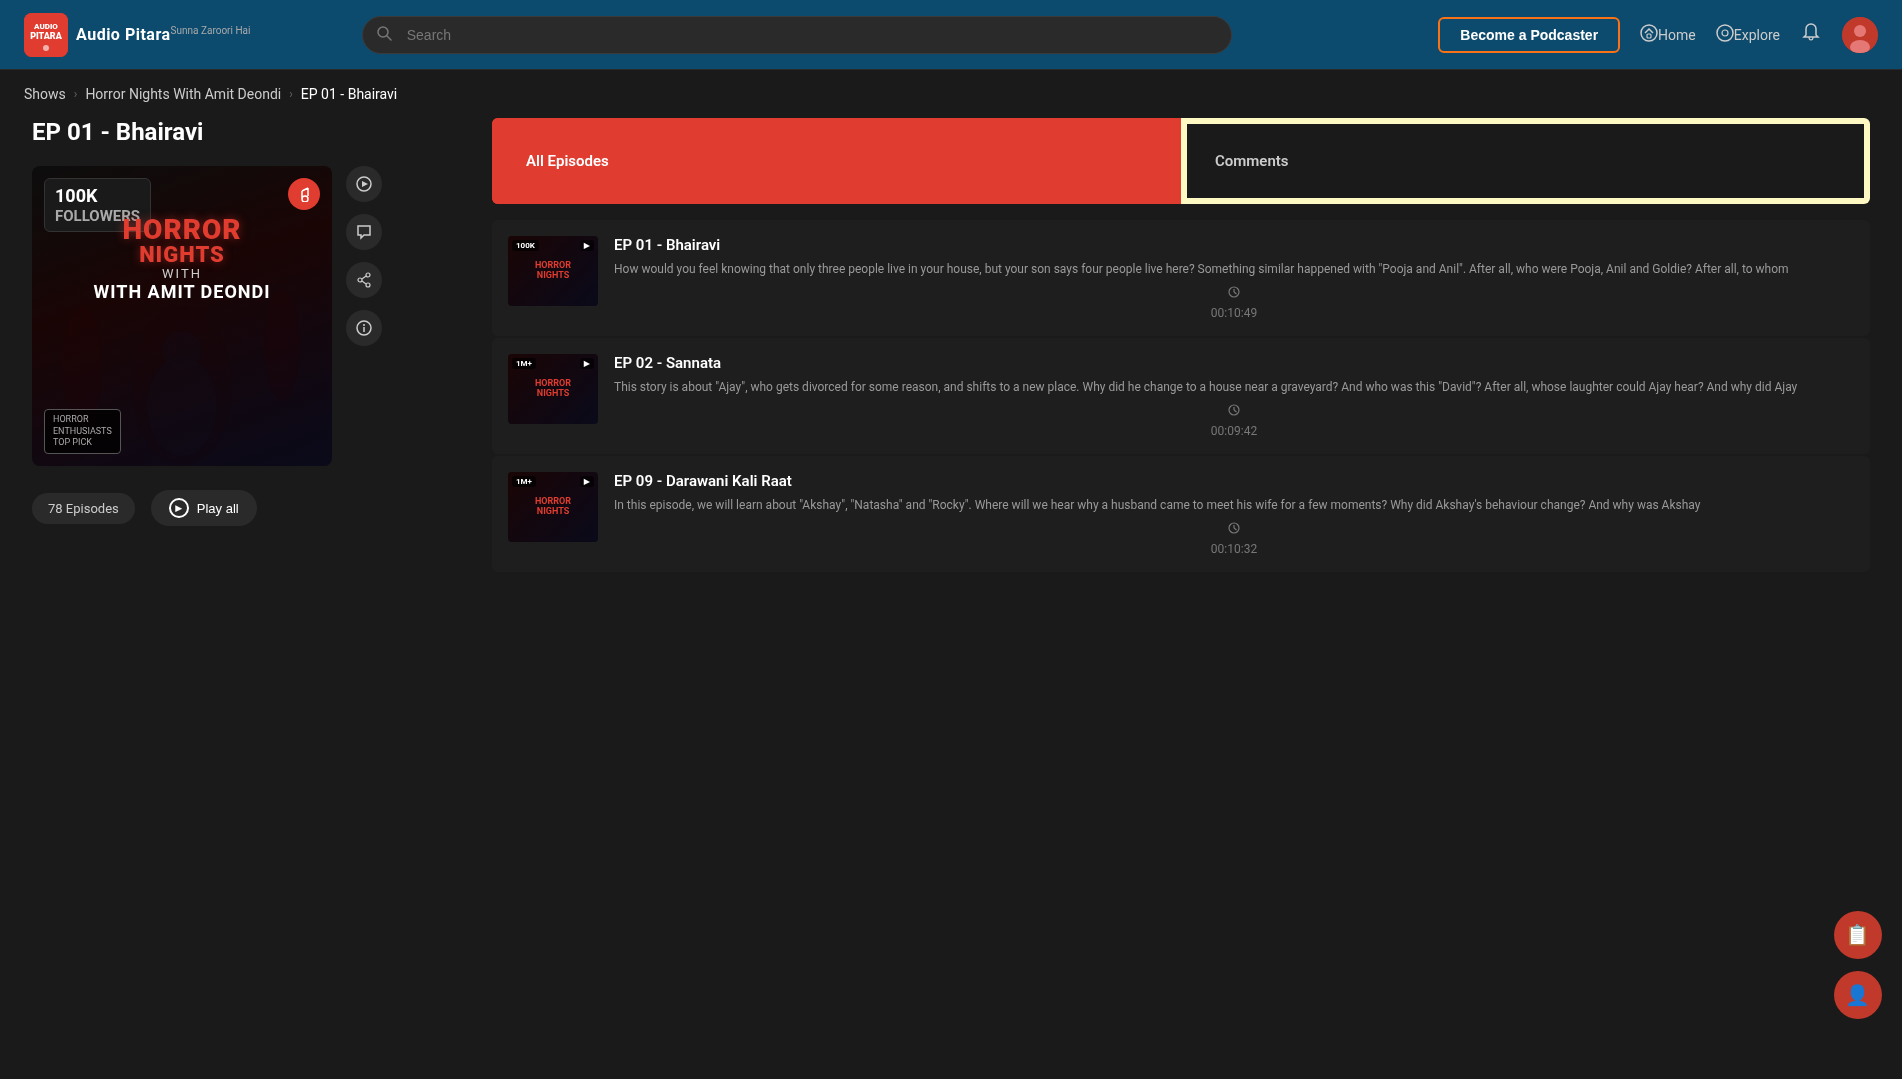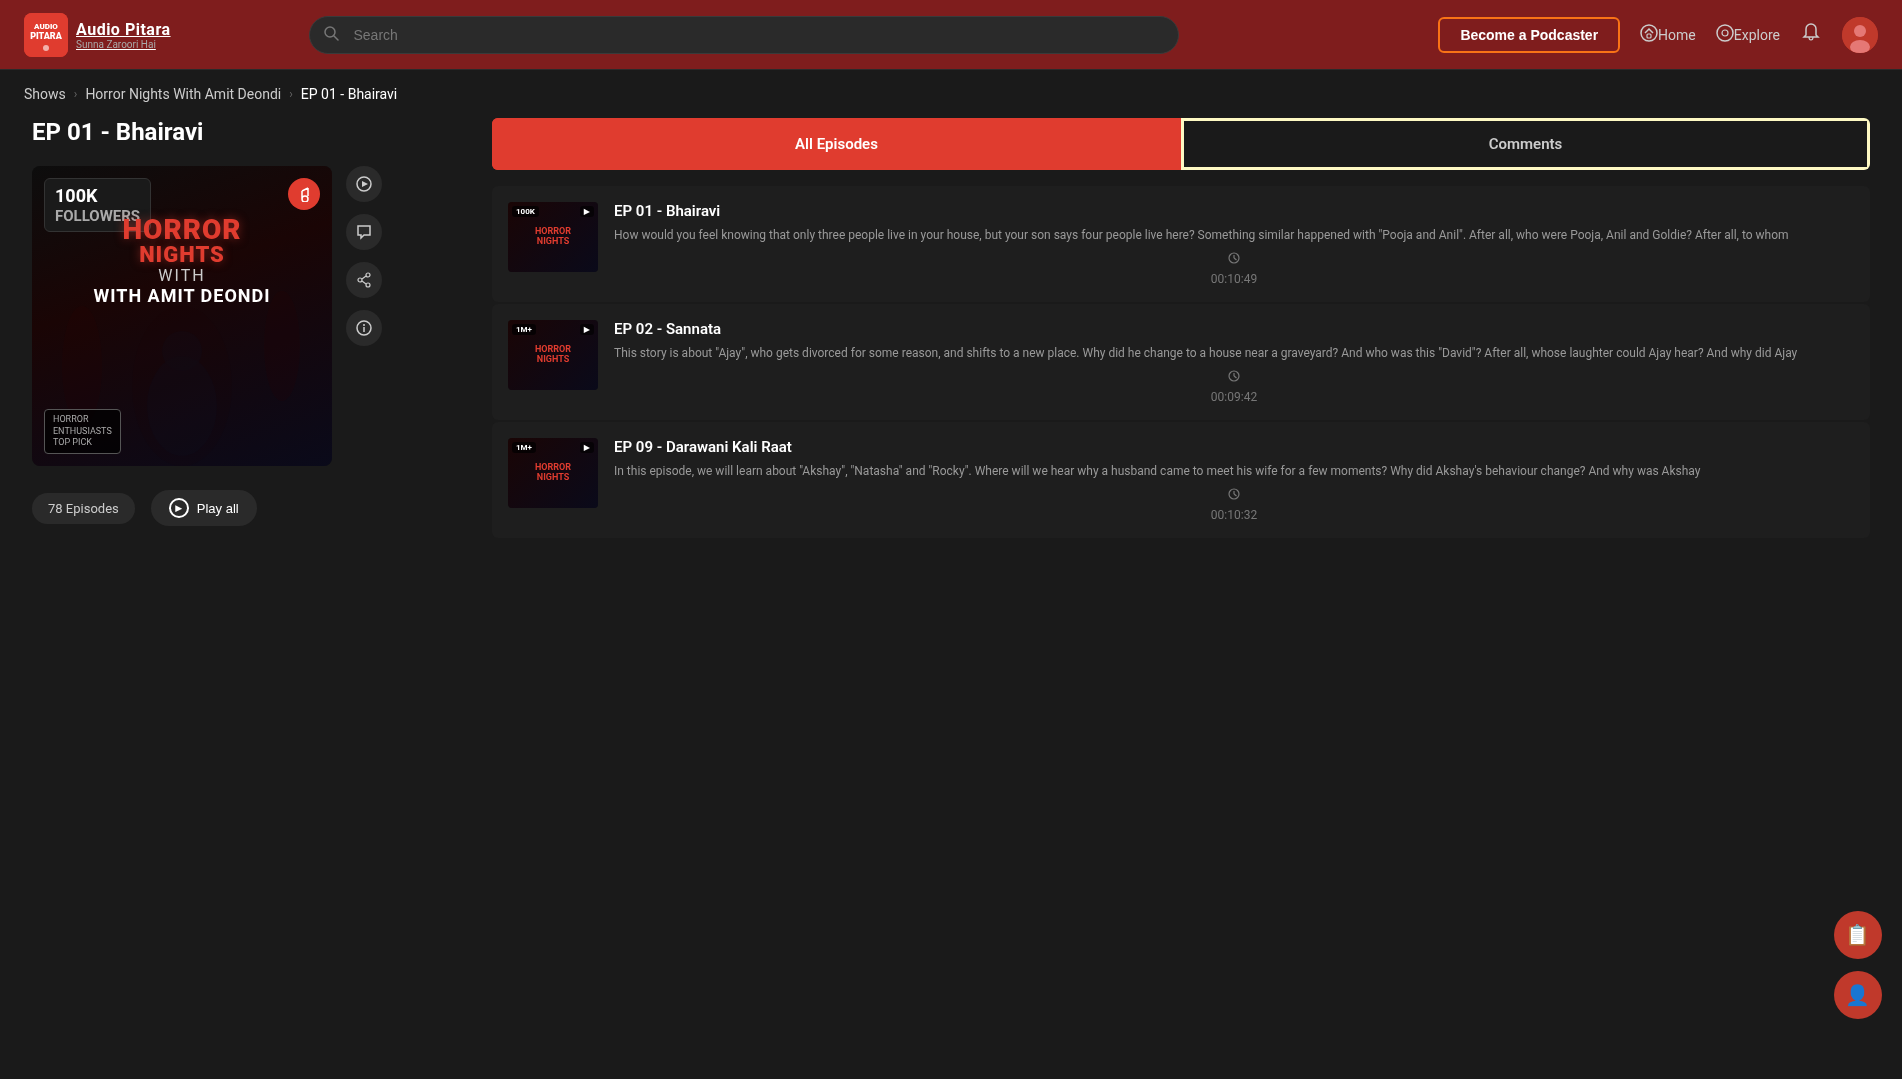--- a/index.html
+++ b/index.html
@@ -7,21 +7,21 @@
       background: #1a1a1a;
       color: #fff;
       font-family: -apple-system, BlinkMacSystemFont, 'Segoe UI', Roboto, sans-serif;
       min-height: 1079px;
       width: 1902px;
       overflow-x: hidden;
     }
 
     
     .header {
-      background: #7f1d1d;
+      background: #0c4a6e;
       display: flex;
       align-items: center;
       padding: 0 24px;
       height: 70px;
       gap: 16px;
       border-bottom: 1px solid #2a2a2a;
     }
     .logo-area {
       display: flex;
       align-items: center;
@@ -37,22 +37,21 @@
       align-items: center;
       justify-content: center;
       font-weight: 900;
       font-size: 10px;
       color: white;
       line-height: 1.1;
       text-align: center;
     }
     .logo-text {
       display: flex;
-      flex-direction: column;
-      text-decoration: underline;
+      flex-direction: row;
     }
     .logo-text .brand {
       font-size: 16px;
       font-weight: 700;
       color: #fff;
       letter-spacing: 0.5px;
     }
     .logo-text .tagline {
       font-size: 10px;
       color: #aaa;
@@ -223,21 +222,21 @@
     .horror-title .h1 {
       font-size: 28px;
       font-weight: 900;
       color: #e03c2f;
       text-transform: uppercase;
       letter-spacing: 1px;
       text-shadow: 0 0 10px rgba(224,60,47,0.5);
       line-height: 1;
     }
     .horror-title .h2 {
-      font-size: 16px;
+      font-size: 13px;
       color: #ccc;
       text-transform: uppercase;
       letter-spacing: 2px;
     }
     .horror-title .h3 {
       font-size: 18px;
       font-weight: 700;
       color: #fff;
       text-transform: uppercase;
       letter-spacing: 1px;
@@ -331,27 +330,26 @@
     }
 
     .tabs {
       display: flex;
       border-radius: 6px;
       overflow: hidden;
       margin-bottom: 16px;
     }
     .tab {
       flex: 1;
-      padding: 14px;
-      text-align: center;
+      padding: 28px;
       font-size: 15px;
       font-weight: 600;
       cursor: pointer;
       background: #1a1a1a;
-      border: 3px solid #fef9c3;
+      border: 6px solid #fef9c3;
     }
     .tab.active {
       background: #e03c2f;
       color: #fff;
       border-color: #e03c2f;
     }
     .tab.inactive {
       color: #ccc;
       background: #1a1a1a;
     }

